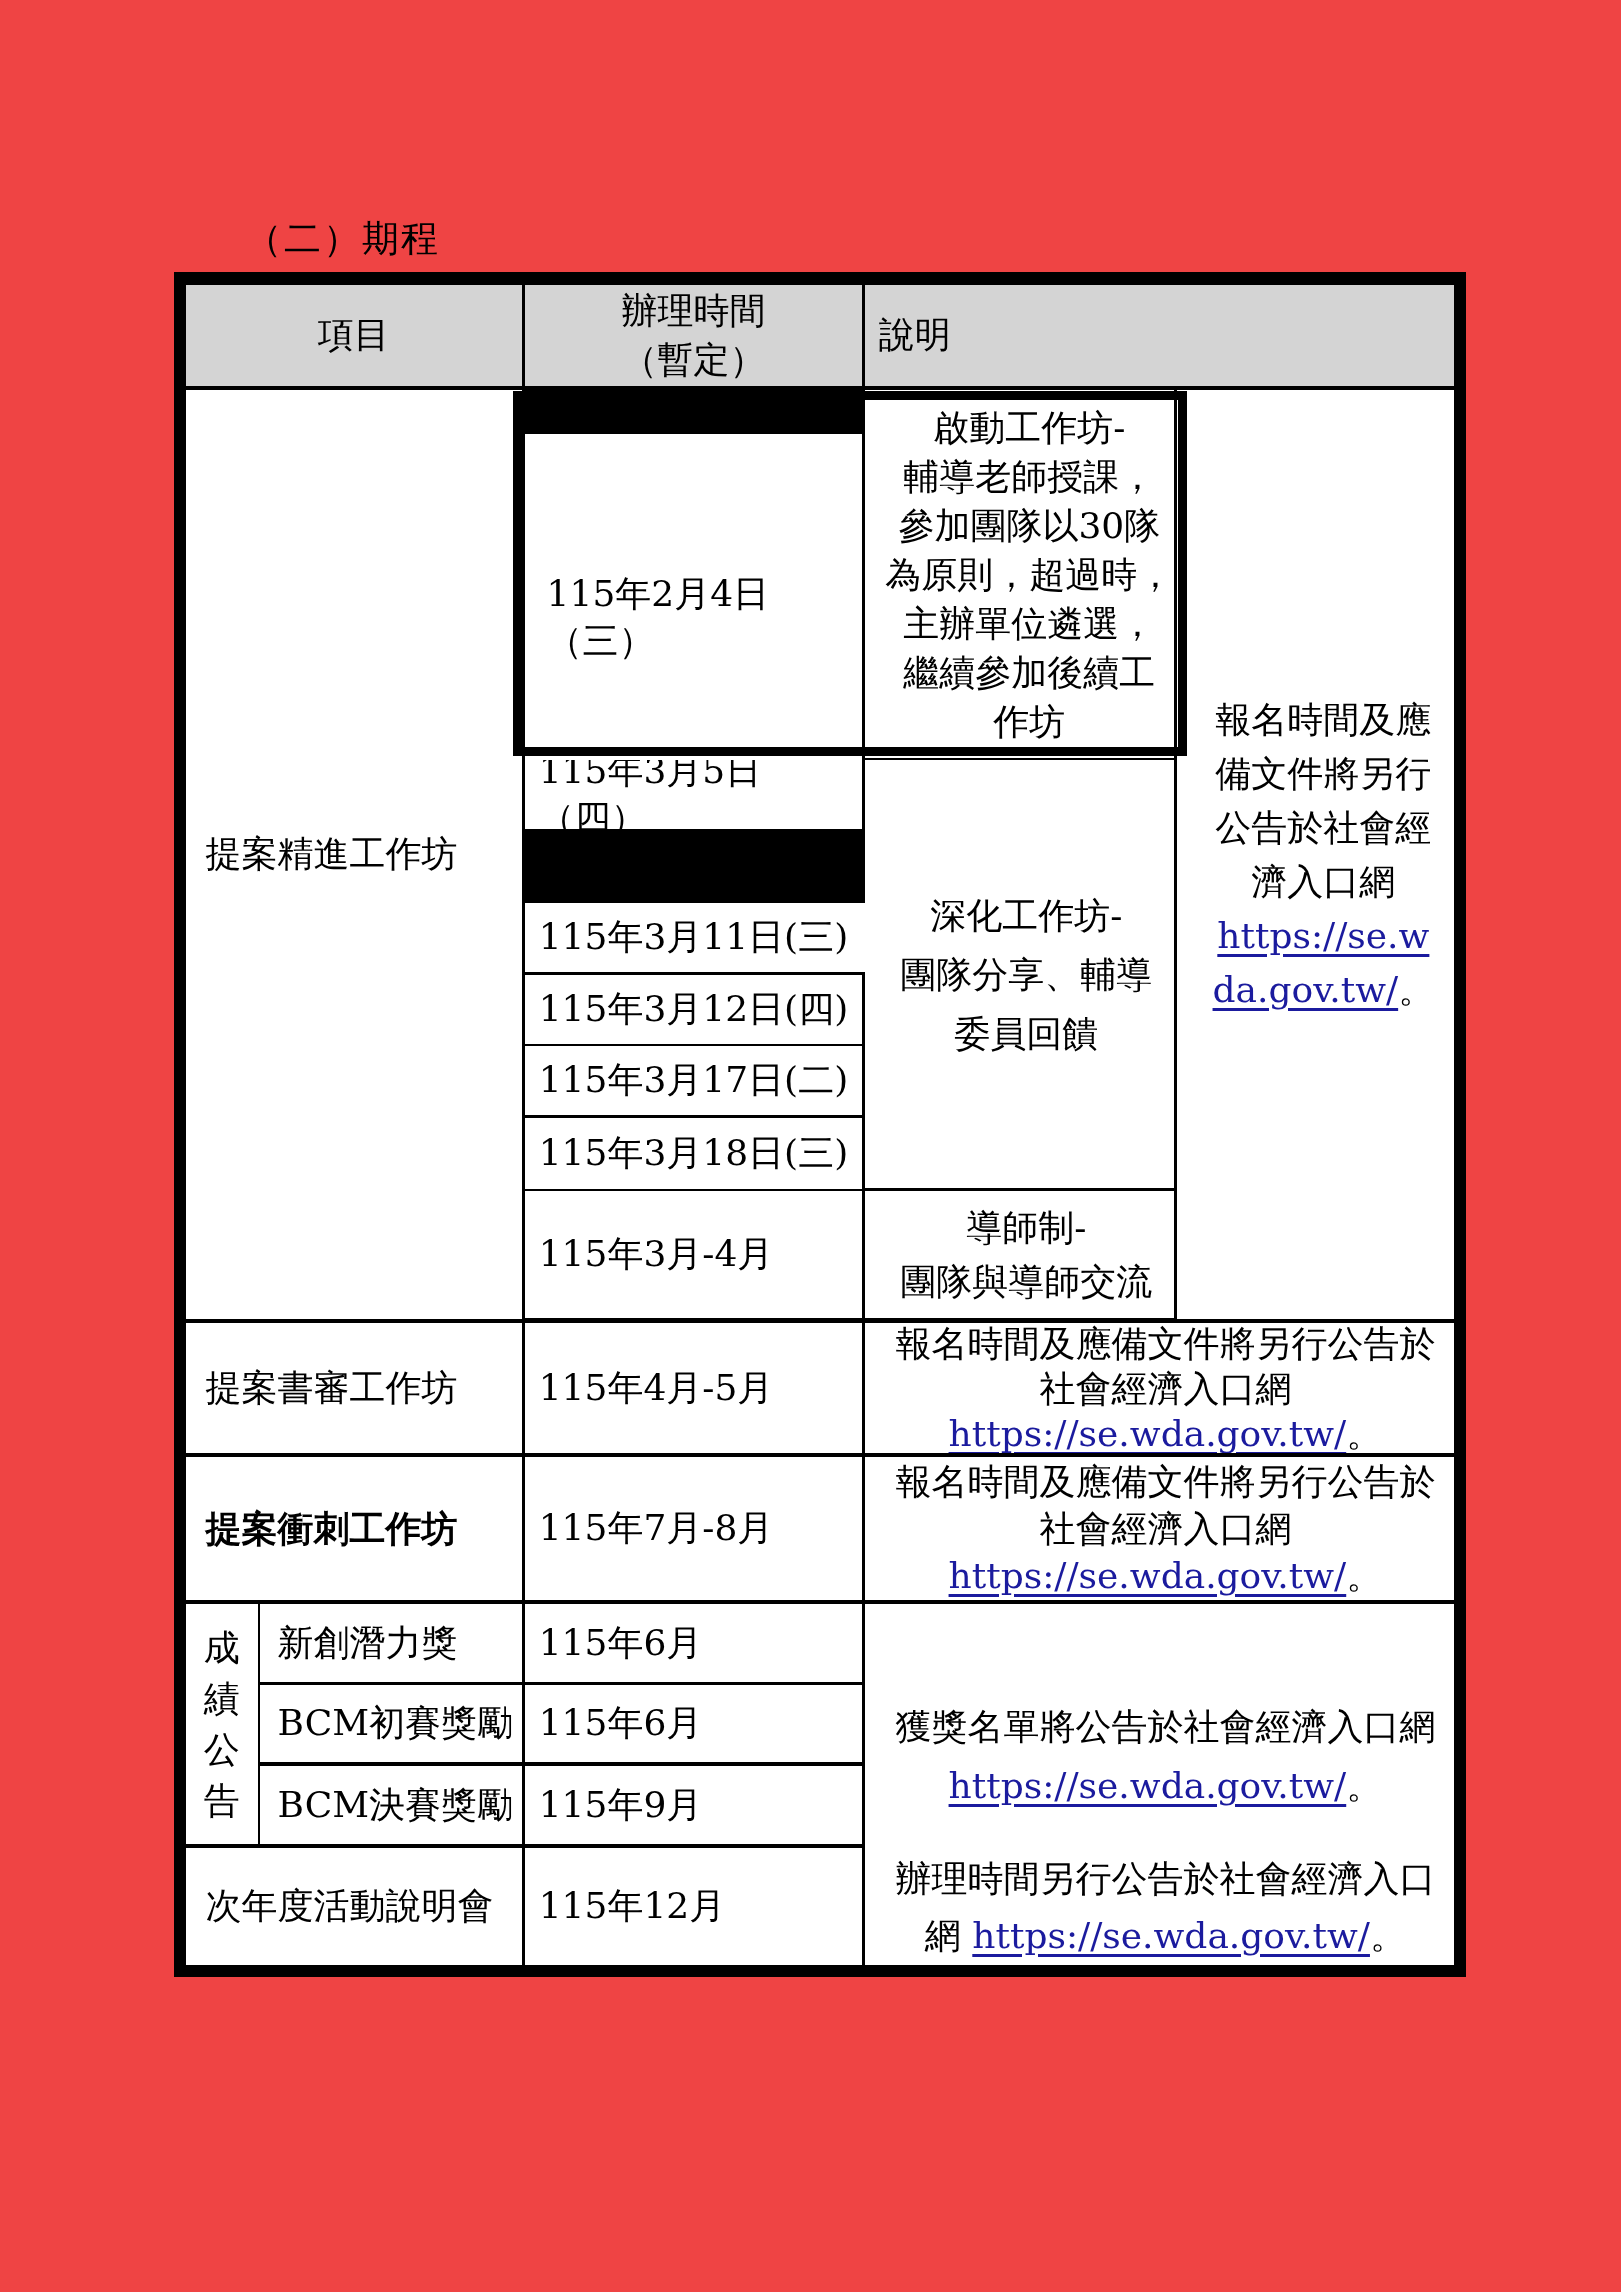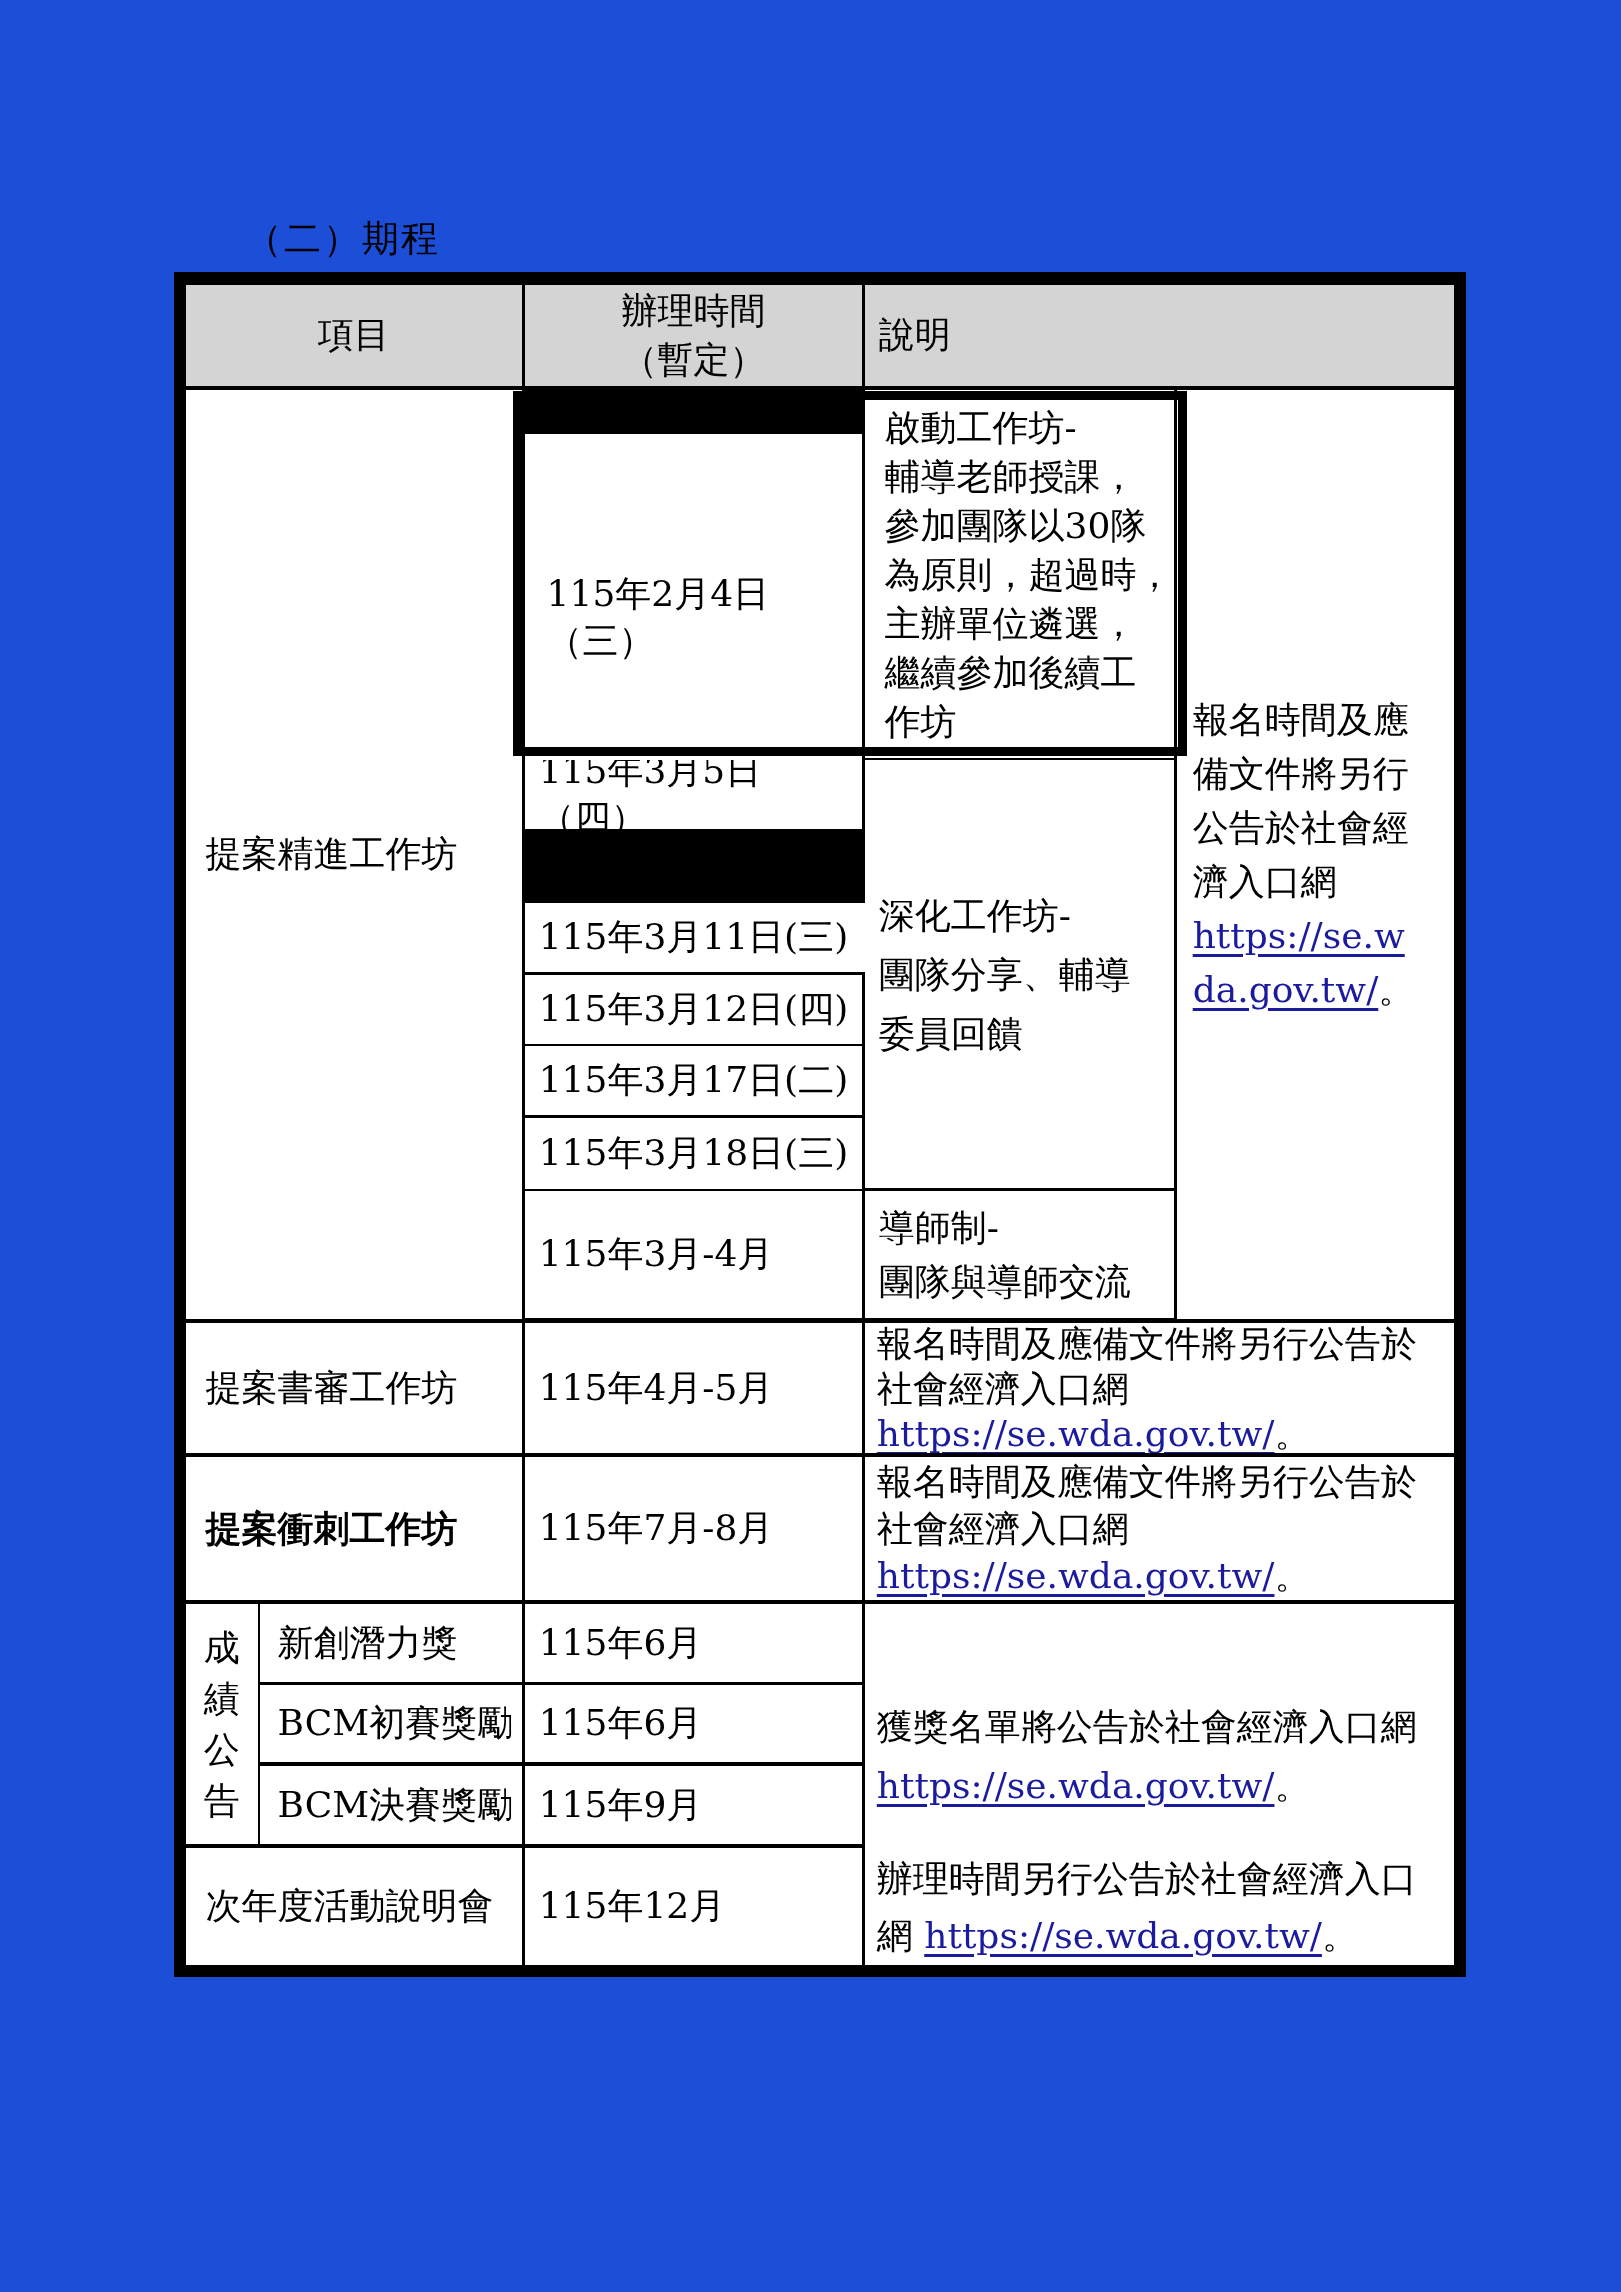--- a/index.html
+++ b/index.html
@@ -1,33 +1,33 @@
 <!DOCTYPE html>
 <html><head>
 <meta charset="utf-8">
 <style>
   html,body { margin:0; padding:0; background:#888; }
   #canvas {
     position:relative; width:1621px; height:2293px; margin:0 auto;
-    background:#1d4ed8; overflow:hidden;
+    background:#ef4444; overflow:hidden;
     font-family:"DejaVu Serif","Liberation Serif",serif;
     color:#000;
   }
   #doc-title {
     position:absolute; left:245px; top:214px;
     font-size:37px; letter-spacing:2px; white-space:nowrap;
   }
   
   #schedule-table {
     position:absolute; left:174px; top:272px; width:1292px; height:1705px;
     background:#000;
   }
   .cell {
     position:absolute; background:#fff; box-sizing:border-box;
-    font-size:36px; line-height:1.3; display:flex; overflow:hidden;
+    font-size:36px; line-height:1.3; display:flex; overflow:hidden;align-items:center;
   }
   .hdr { background:#d4d4d4; }
   .vc { align-items:center; }
   .hc { justify-content:center; text-align:center; }
   .col { flex-direction:column; justify-content:center; }
   .lines > div { white-space:nowrap; }
   .lnk {
     color:#1b1b9e; text-decoration:underline;
     text-decoration-thickness:2.9px; text-underline-offset:5.9px;
   }

